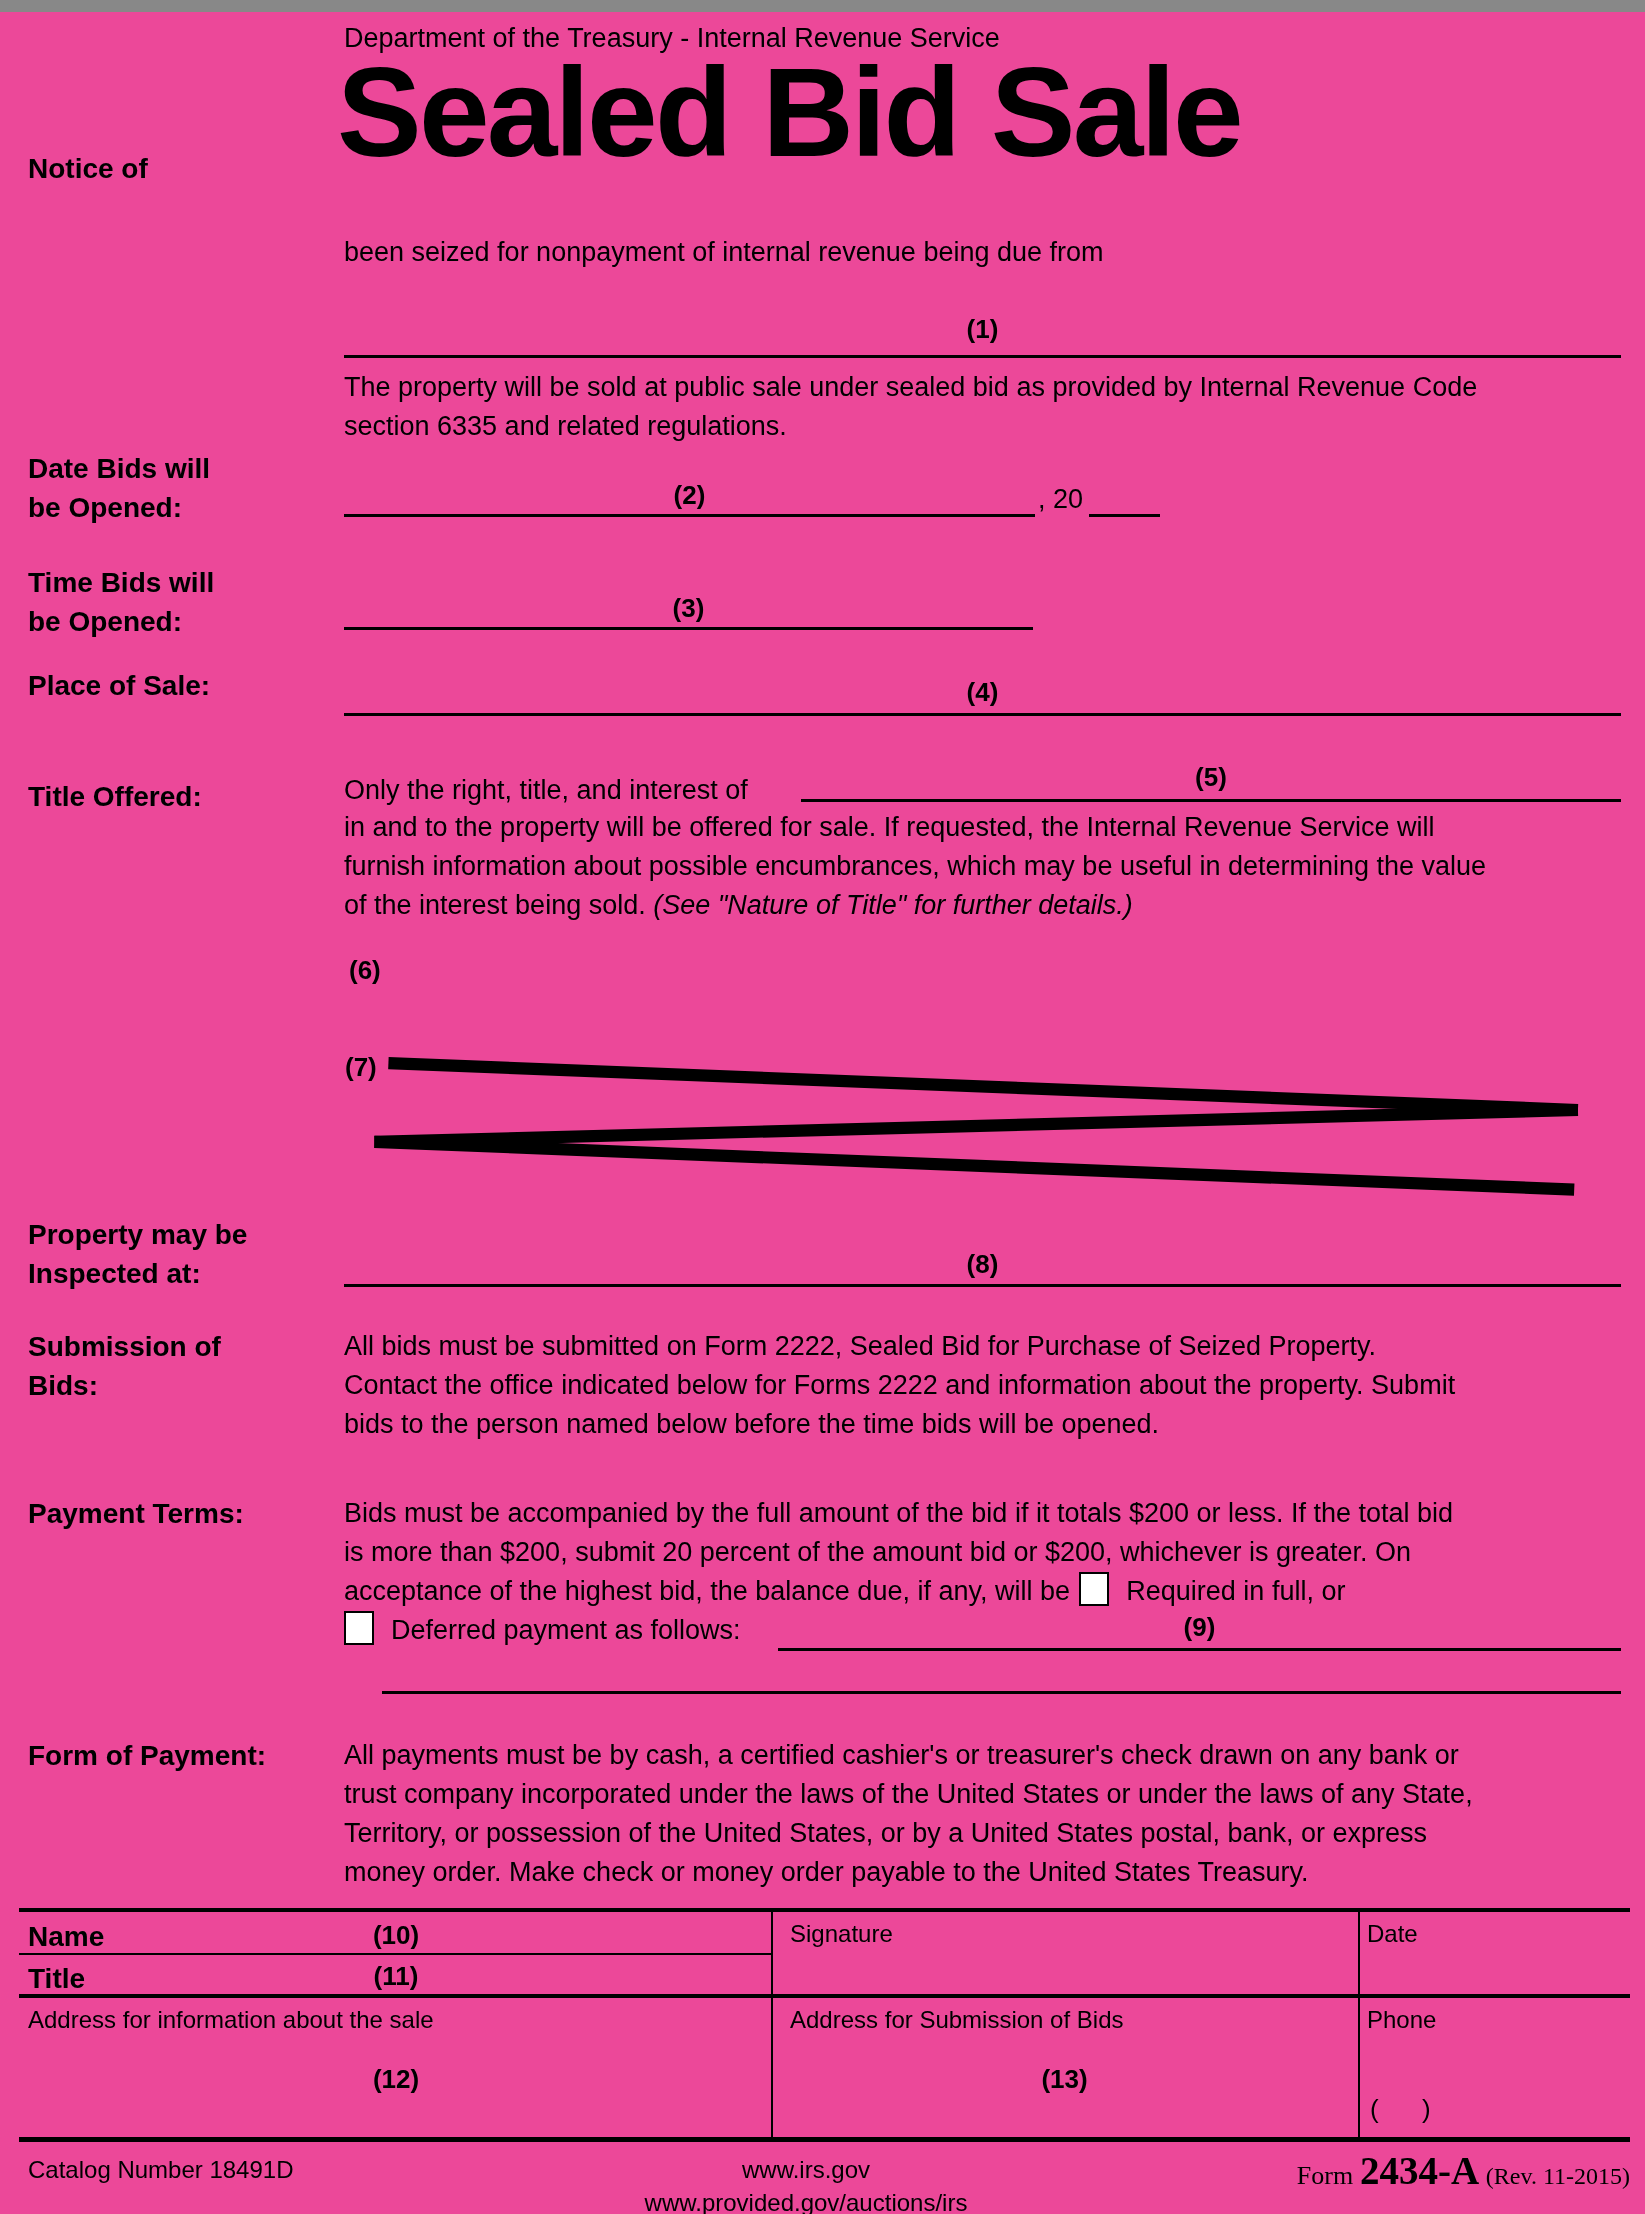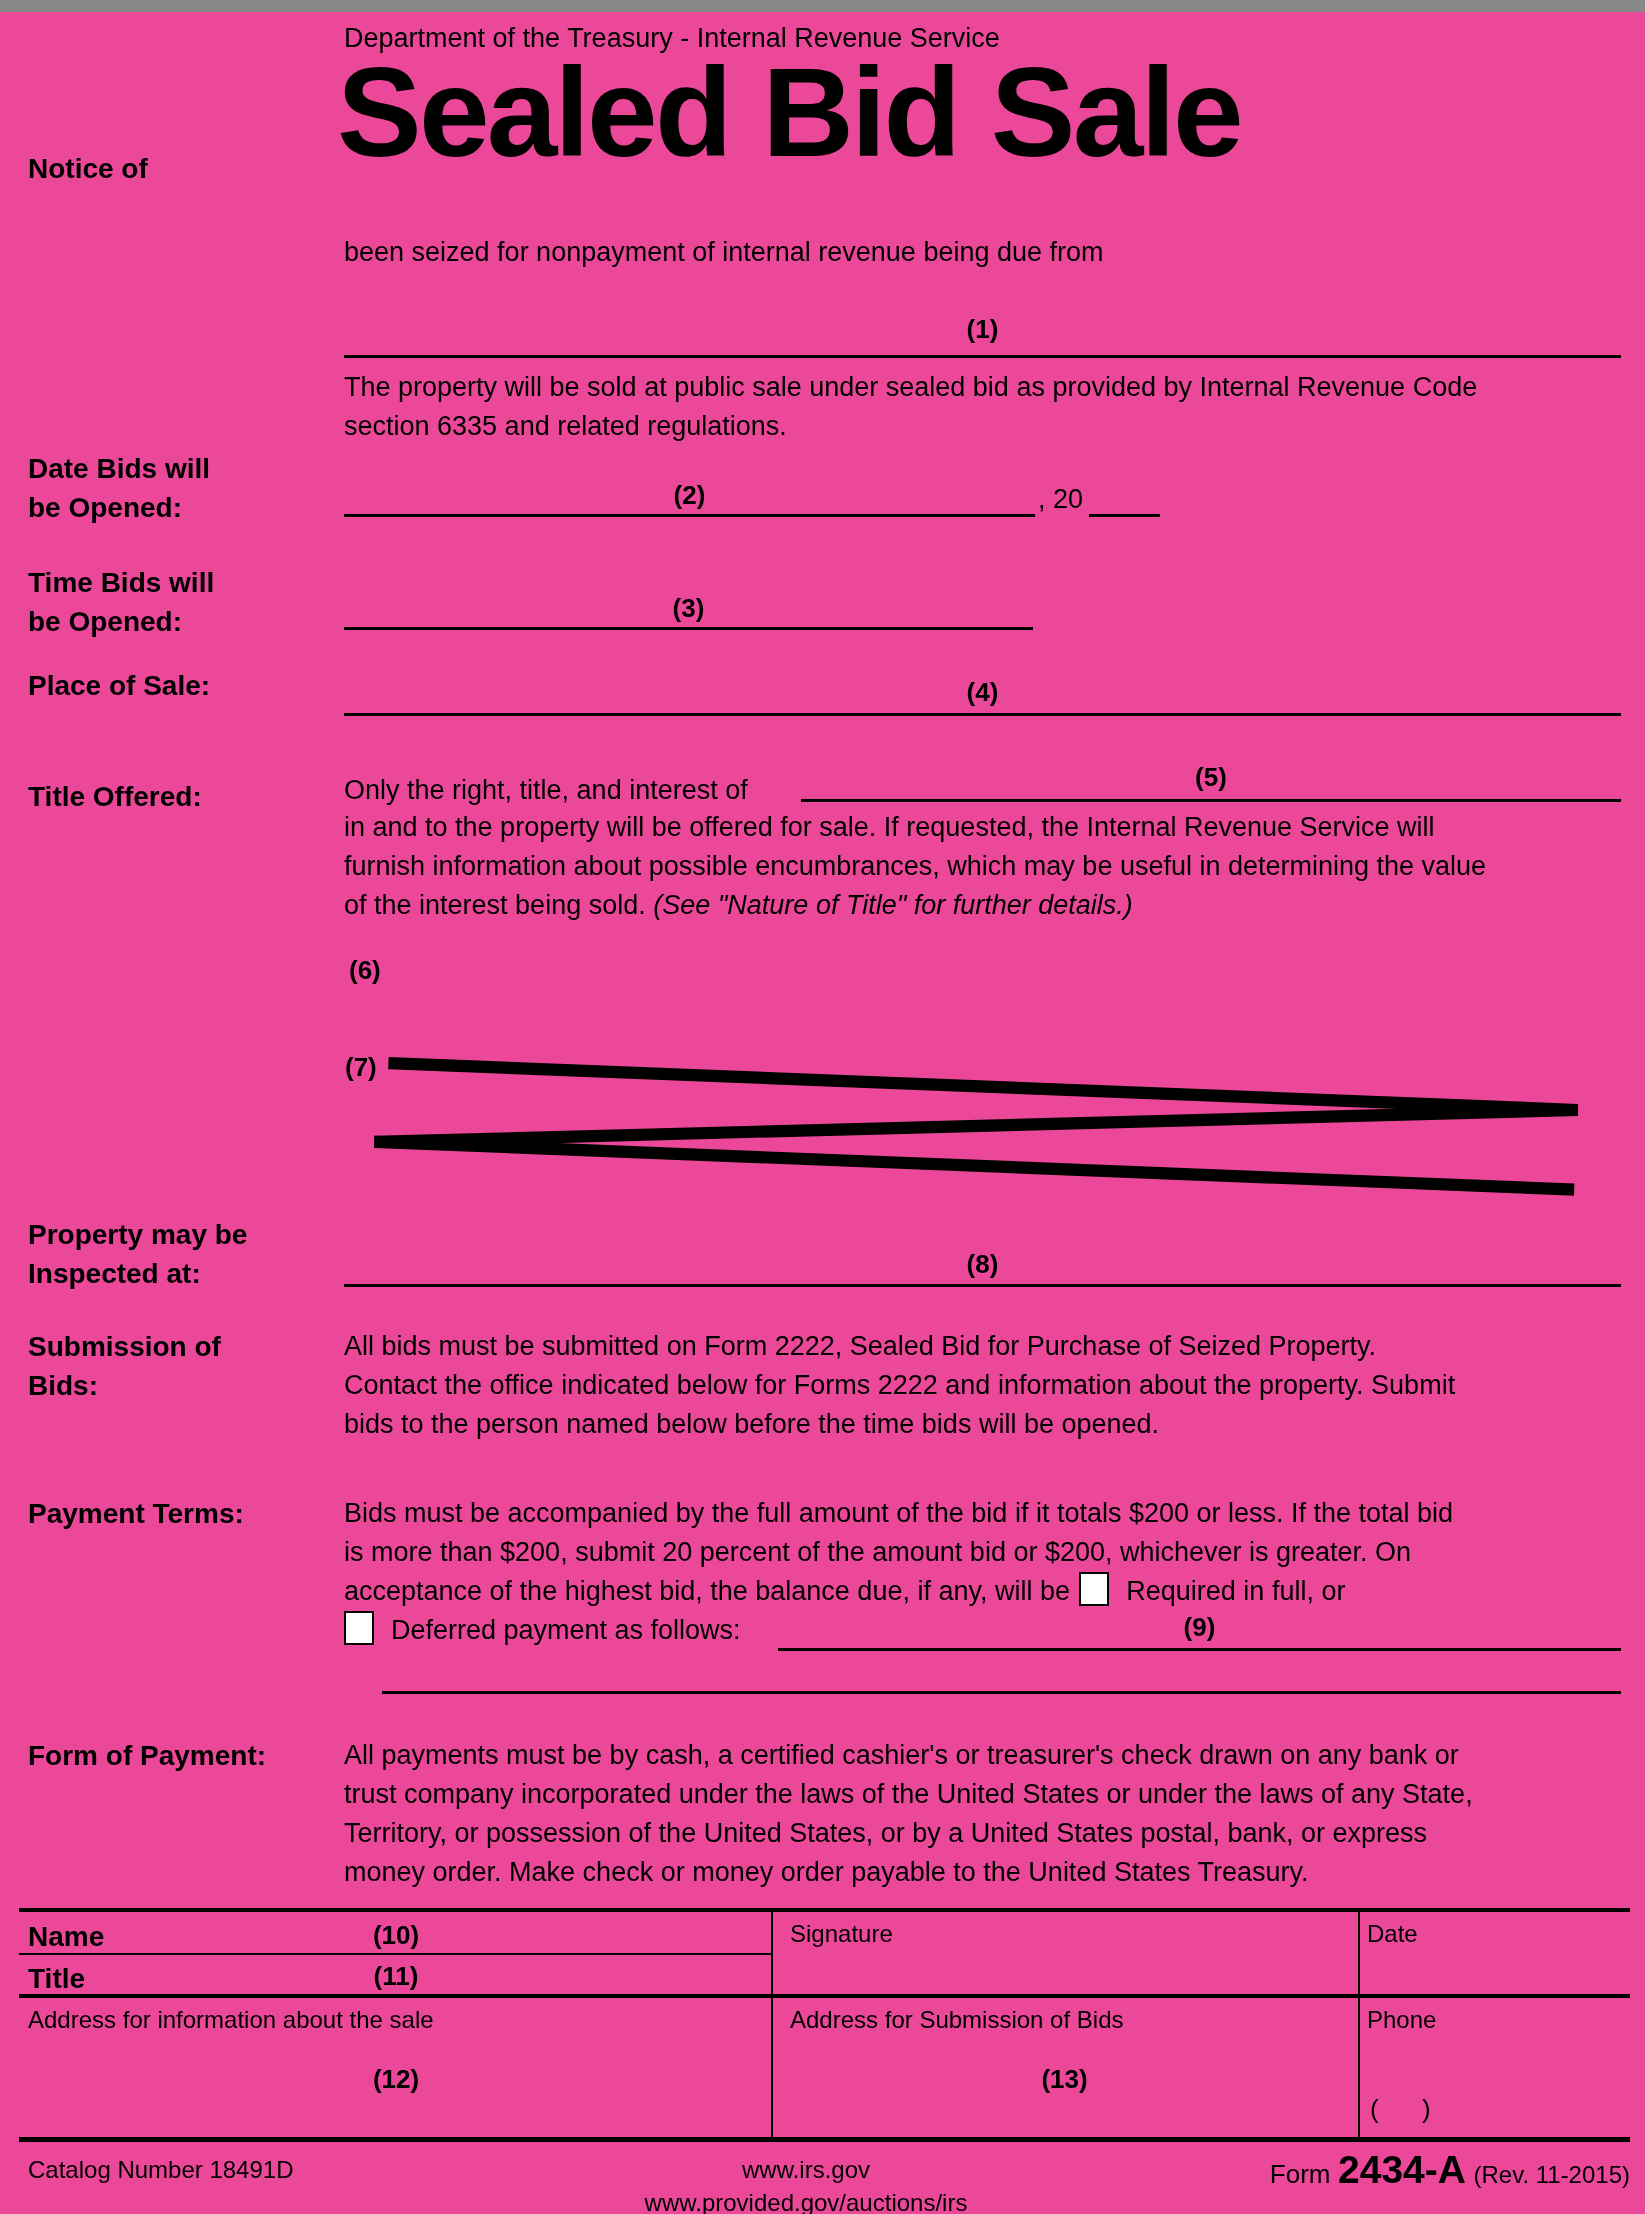--- a/index.html
+++ b/index.html
@@ -176,20 +176,20 @@
     <div class="abs pre" style="left:1370px; top:2082px; font-size:26px;">(      )</div>
 
     <div class="vline" style="left:771px; top:1896px; height:234px;"></div>
     <div class="vline" style="left:1358px; top:1896px; height:234px;"></div>
     <div class="hline" style="left:19px; top:2125px; width:1611px; height:4.7px;"></div>
   </div>
 
   <div class="abs footer-txt" style="left:28px; top:2144px;">Catalog Number 18491D</div>
   <div class="abs footer-txt ctr" style="left:19px; top:2144px; width:1574px;">www.irs.gov</div>
   <div class="abs footer-txt ctr" style="left:19px; top:2177px; width:1574px;">www.provided.gov/auctions/irs</div>
-  <div class="abs form-num-group" style="right:15px; top:2136px;">
+  <div class="abs form-num-group" style="right:15px; top:2136px;font-family:Liberation Serif, serif;">
     <span class="form-num-word">Form</span>
     <span class="form-num-big">2434-A</span>
     <span class="form-num-rev">(Rev. 11-2015)</span>
   </div>
 
 </div>
 
 
 </body></html>

